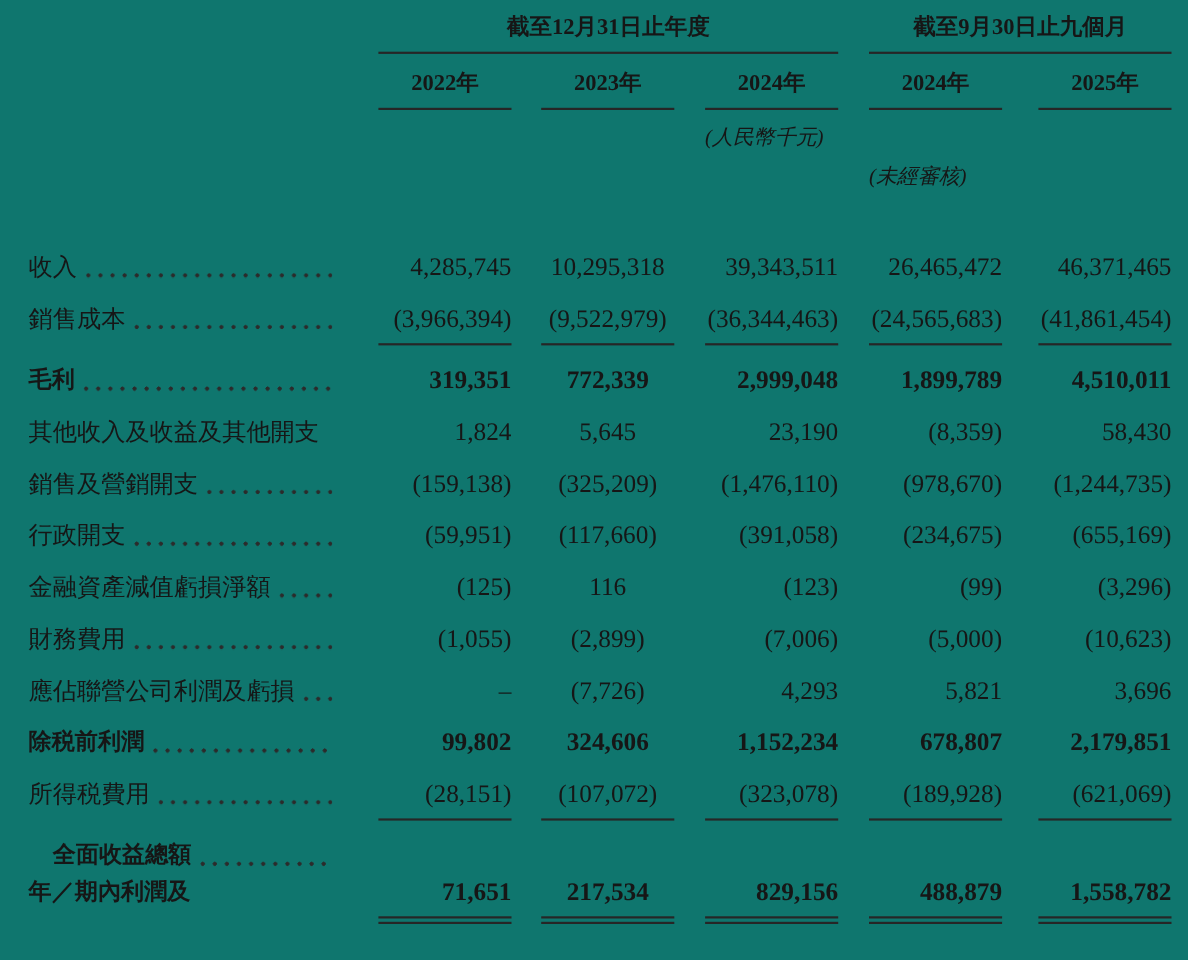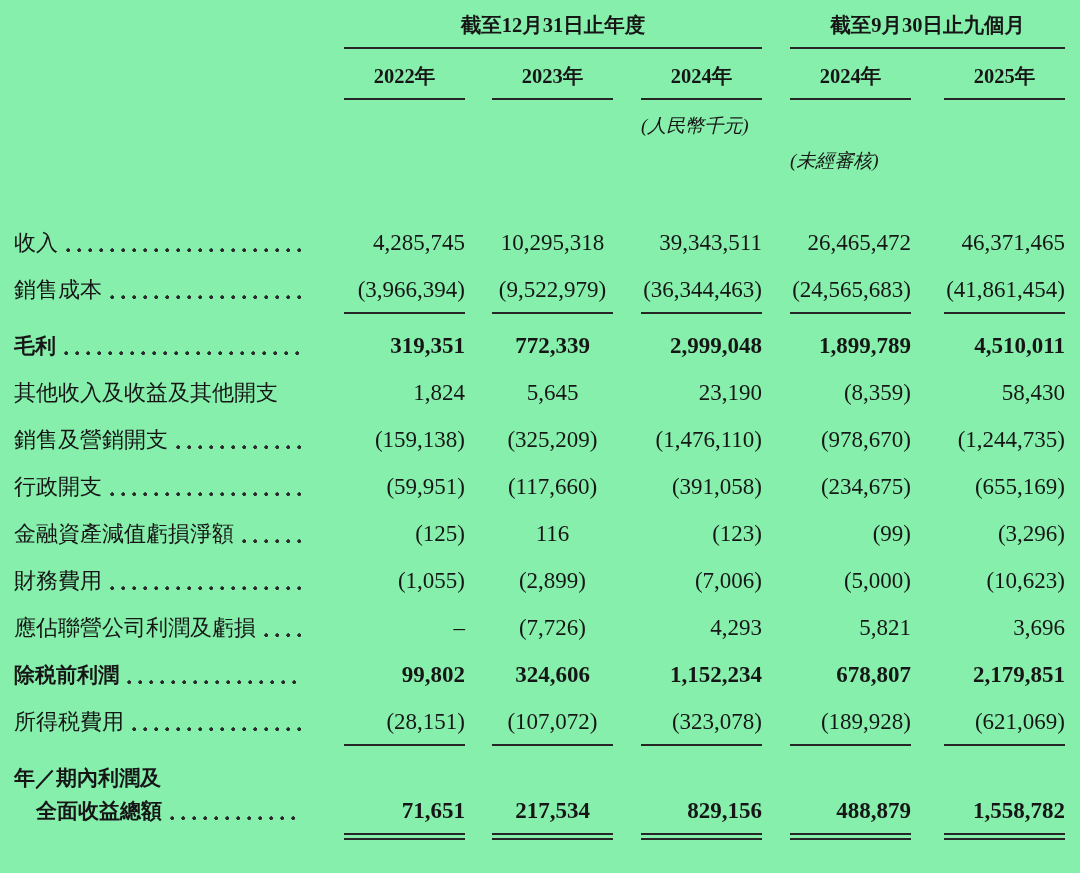--- a/index.html
+++ b/index.html
@@ -1,19 +1,19 @@
 <!DOCTYPE html>
 <html><head>
 <meta charset="utf-8">
 <style>
   html,body { margin:0; padding:0; background:#ffffff; }
   .page {
     position:relative;
     width:1080px; height:873px;
-    background:#86efac;
+    background:#0f766e;
     box-sizing:border-box;
     padding-top:12px;
     font-family:"Liberation Serif","DejaVu Serif",serif;
     color:#161616;
     overflow:hidden;
   }
   .row { display:flex; align-items:flex-end; }
   .spacer { flex:0 0 344px; }
   
   .c  { flex:0 0 121px; text-align:right; }
@@ -44,21 +44,21 @@
 
   
   .rows { margin-top:53px; }
   .data-row { margin-bottom:14px; }
   .data-row.u-single { margin-bottom:23px; }
   .lbl {
     flex:0 0 344px; box-sizing:border-box;
     padding-left:14px; padding-right:38px;
     font-size:22px; line-height:33px;
   }
-  .lbl-line { display:flex; }
+  .lbl-line { display:flex;margin-left:12px; }
   .lbl-line.indent { padding-left:22px; }
   .lt { white-space:pre; }
   .leader {
     flex:1 1 auto; align-self:flex-end;
     height:6px; margin:0 4px 6px 8px;
     background-image:radial-gradient(circle at 2.2px 2.2px, #2b2b2b 1.7px, transparent 2px);
     background-size:11px 5px;
     background-repeat:repeat-x;
     background-position:left bottom;
   }
@@ -387,27 +387,27 @@
       <div class="c c4">
           <span class="val"><span class="vi">(189,928)</span></span>
         </div>
       <div class="c c5">
           <span class="val"><span class="vi">(621,069)</span></span>
         </div>
     </div>
 
     <div class="row data-row bold u-dbl">
       <div class="lbl">
-          <div class="lbl-line">
-            <span class="lt">年／期內利潤及</span>
-          </div>
           <div class="lbl-line indent">
             <span class="lt">全面收益總額</span>
             <span class="leader"></span>
           </div>
+          <div class="lbl-line">
+            <span class="lt">年／期內利潤及</span>
+          </div>
         </div>
       <div class="c c1">
           <span class="val"><span class="vi">71,651</span></span>
         </div>
       <div class="c c2">
           <span class="val"><span class="vi">217,534</span></span>
         </div>
       <div class="c c3">
           <span class="val"><span class="vi">829,156</span></span>
         </div>

